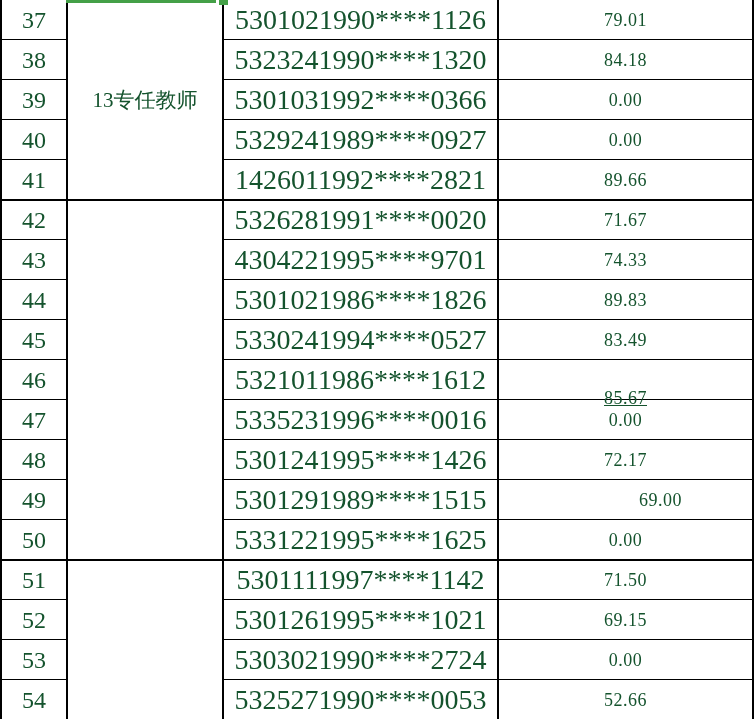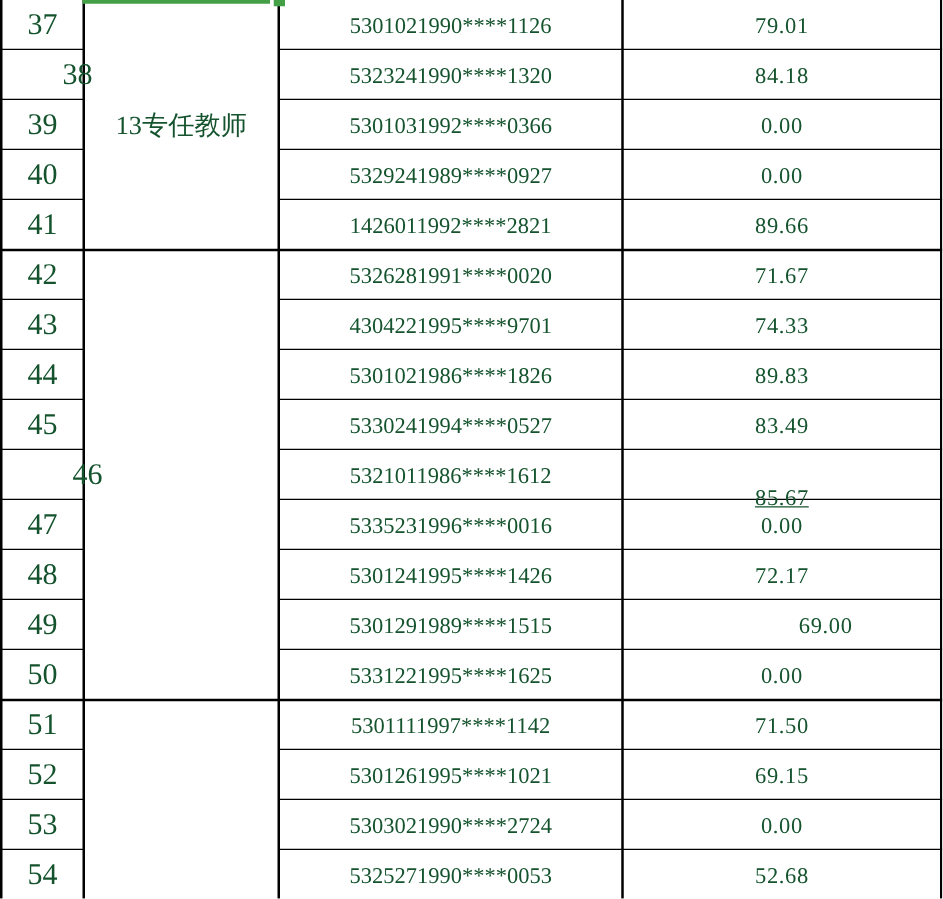--- a/index.html
+++ b/index.html
@@ -15,21 +15,21 @@
   .gline { position: absolute; background: #000000; }
   .cell {
     position: absolute;
     display: flex;
     align-items: center;
     justify-content: center;
     white-space: nowrap;
     overflow: hidden;
   }
   .no    { left: 2px;   width: 64px;  font-size: 24px; }
-  .id    { left: 224px; width: 273px; font-size: 18px; }
+  .id    { left: 224px; width: 273px; font-size: 28px; }
   .score { left: 499px; width: 253px; font-size: 18px; letter-spacing: 0.5px; }
   .cat {
     position: absolute;
     left: 68px;
     width: 154px;
     display: flex;
     align-items: center;
     justify-content: center;
     font-size: 21px;
     white-space: nowrap;
@@ -92,21 +92,21 @@
       <div class="gline" style="left: 0px; top: 639px; width: 68px; height: 1px; background: rgb(0, 0, 0);"></div>
       <div class="gline" style="left: 224px; top: 639px; width: 530px; height: 1px; background: rgb(0, 0, 0);"></div>
       <div class="gline" style="left: 0px; top: 679px; width: 68px; height: 1px; background: rgb(0, 0, 0);"></div>
       <div class="gline" style="left: 224px; top: 679px; width: 530px; height: 1px; background: rgb(0, 0, 0);"></div>
     </div>
 
   <div id="cells">
       <div class="cell no" style="top: 0px; height: 40px;">37</div>
       <div class="cell id" style="top: 0px; height: 40px;">5301021990****1126</div>
       <div class="cell score" style="top: 0px; height: 40px;">79.01</div>
-      <div class="cell no" style="top: 40px; height: 40px; margin-left: 28px;">38</div>
+      <div class="cell no" style="top: 40px; height: 40px;">38</div>
       <div class="cell id" style="top: 40px; height: 40px;">5323241990****1320</div>
       <div class="cell score" style="top: 40px; height: 40px;">84.18</div>
       <div class="cell no" style="top: 80px; height: 40px;">39</div>
       <div class="cell id" style="top: 80px; height: 40px;">5301031992****0366</div>
       <div class="cell score" style="top: 80px; height: 40px;">0.00</div>
       <div class="cell no" style="top: 120px; height: 40px;">40</div>
       <div class="cell id" style="top: 120px; height: 40px;">5329241989****0927</div>
       <div class="cell score" style="top: 120px; height: 40px;">0.00</div>
       <div class="cell no" style="top: 160px; height: 40px;">41</div>
       <div class="cell id" style="top: 160px; height: 40px;">1426011992****2821</div>
@@ -116,21 +116,21 @@
       <div class="cell score" style="top: 200px; height: 40px;">71.67</div>
       <div class="cell no" style="top: 240px; height: 40px;">43</div>
       <div class="cell id" style="top: 240px; height: 40px;">4304221995****9701</div>
       <div class="cell score" style="top: 240px; height: 40px;">74.33</div>
       <div class="cell no" style="top: 280px; height: 40px;">44</div>
       <div class="cell id" style="top: 280px; height: 40px;">5301021986****1826</div>
       <div class="cell score" style="top: 280px; height: 40px;">89.83</div>
       <div class="cell no" style="top: 320px; height: 40px;">45</div>
       <div class="cell id" style="top: 320px; height: 40px;">5330241994****0527</div>
       <div class="cell score" style="top: 320px; height: 40px;">83.49</div>
-      <div class="cell no" style="top: 360px; height: 40px; margin-left: 36px;">46</div>
+      <div class="cell no" style="top: 360px; height: 40px;">46</div>
       <div class="cell id" style="top: 360px; height: 40px;">5321011986****1612</div>
       <div class="cell score" style="top: 378px; height: 40px; text-decoration: underline;">85.67</div>
       <div class="cell no" style="top: 400px; height: 40px;">47</div>
       <div class="cell id" style="top: 400px; height: 40px;">5335231996****0016</div>
       <div class="cell score" style="top: 400px; height: 40px;">0.00</div>
       <div class="cell no" style="top: 440px; height: 40px;">48</div>
       <div class="cell id" style="top: 440px; height: 40px;">5301241995****1426</div>
       <div class="cell score" style="top: 440px; height: 40px;">72.17</div>
       <div class="cell no" style="top: 480px; height: 40px;">49</div>
       <div class="cell id" style="top: 480px; height: 40px;">5301291989****1515</div>
@@ -142,21 +142,21 @@
       <div class="cell id" style="top: 560px; height: 40px;">5301111997****1142</div>
       <div class="cell score" style="top: 560px; height: 40px;">71.50</div>
       <div class="cell no" style="top: 600px; height: 40px;">52</div>
       <div class="cell id" style="top: 600px; height: 40px;">5301261995****1021</div>
       <div class="cell score" style="top: 600px; height: 40px;">69.15</div>
       <div class="cell no" style="top: 640px; height: 40px;">53</div>
       <div class="cell id" style="top: 640px; height: 40px;">5303021990****2724</div>
       <div class="cell score" style="top: 640px; height: 40px;">0.00</div>
       <div class="cell no" style="top: 680px; height: 40px;">54</div>
       <div class="cell id" style="top: 680px; height: 40px;">5325271990****0053</div>
-      <div class="cell score" style="top: 680px; height: 40px;">52.68</div>
+      <div class="cell score" style="top: 680px; height: 40px;">52.66</div>
     </div>
 
   <div class="cat" id="cat0">13专任教师</div>
   <div class="cat" id="cat2"></div>
 
   <div class="sel-line" style="background: rgb(68, 160, 71);"></div>
   <div class="fill-handle" style="background: rgb(68, 160, 71);"></div>
 
 </div>
 

